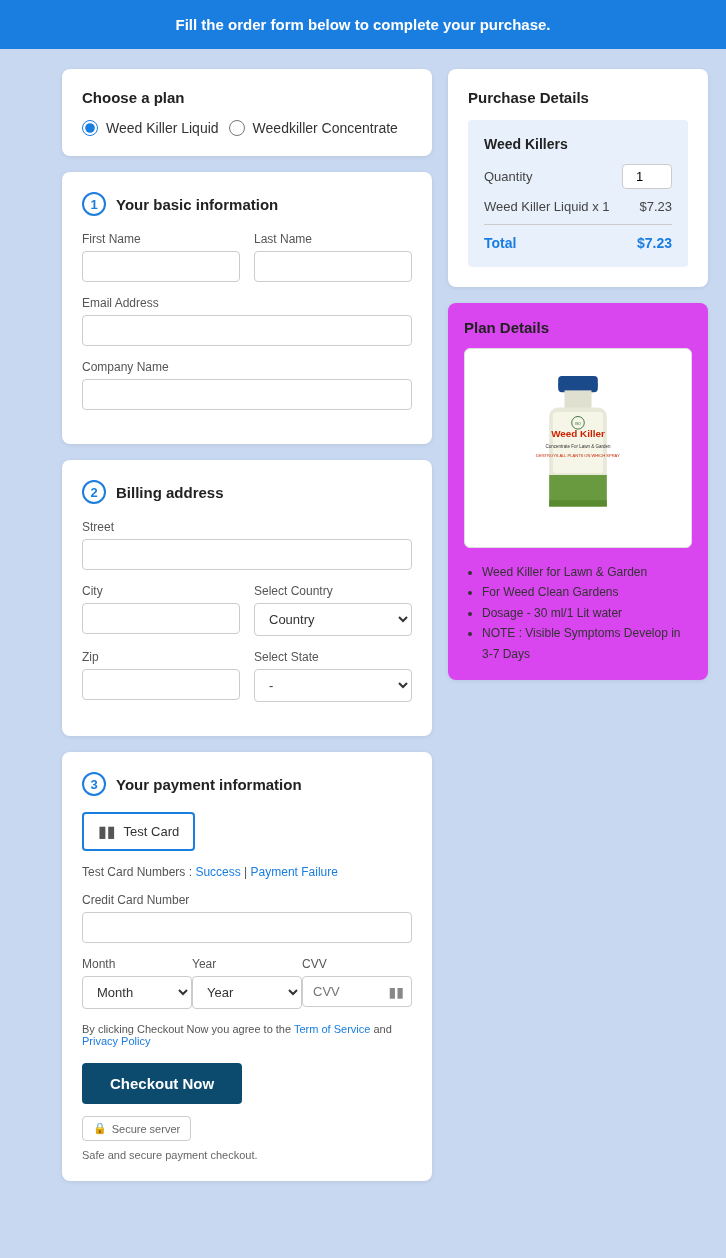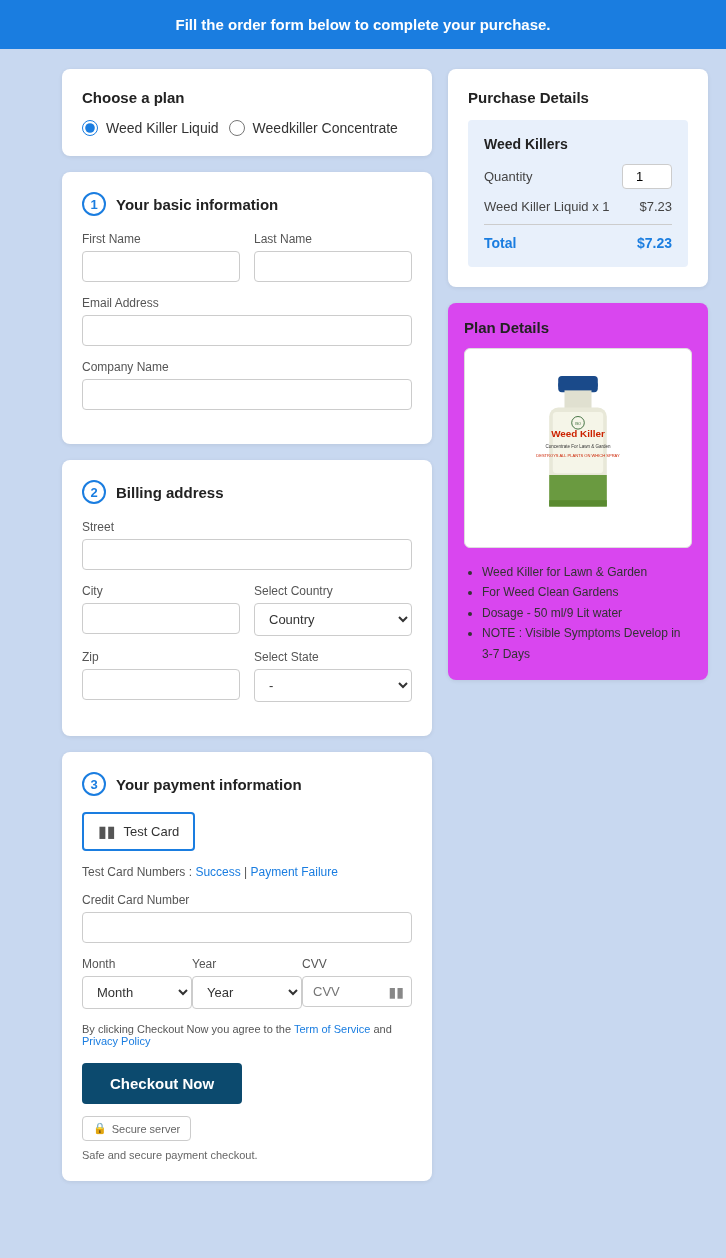--- a/index.html
+++ b/index.html
@@ -487,19 +487,19 @@
           <text x="70" y="100" text-anchor="middle" font-size="5" fill="#333" font-family="Arial">Concentrate For Lawn &amp; Garden</text>
           <text x="70" y="110" text-anchor="middle" font-size="4.5" fill="#cc2200" font-family="Arial">DESTROYS ALL PLANTS ON WHICH SPRAY</text>
 
           <circle cx="70" cy="72" r="7" fill="none" stroke="#336633" stroke-width="1"></circle>
           <text x="70" y="74" text-anchor="middle" font-size="4" fill="#336633" font-family="Arial">ISO</text>
         </svg>
       </div>
       <ul class="product-features">
         <li>Weed Killer for Lawn &amp; Garden</li>
         <li>For Weed Clean Gardens</li>
-        <li>Dosage - 50 ml/9 Lit water</li>
+        <li>Dosage - 30 ml/1 Lit water</li>
         <li>NOTE : Visible Symptoms Develop in 3-7 Days</li>
       </ul>
     </div>
 
   </div>
 </div>
 
 </body></html>

